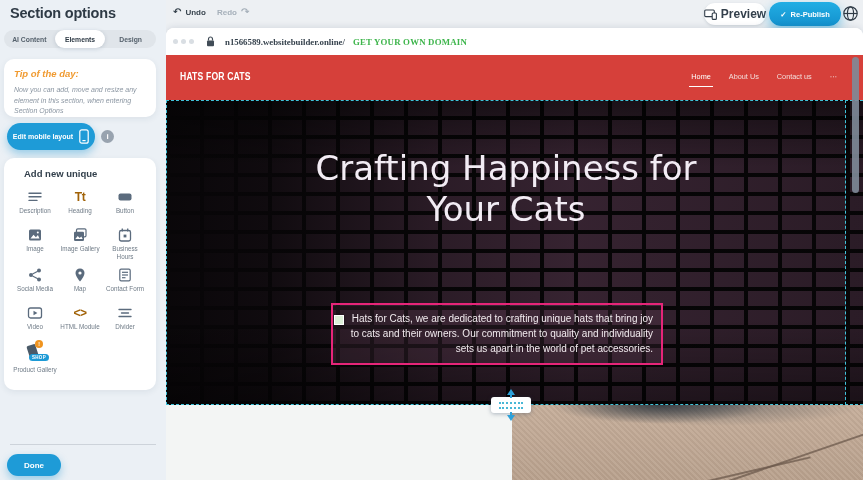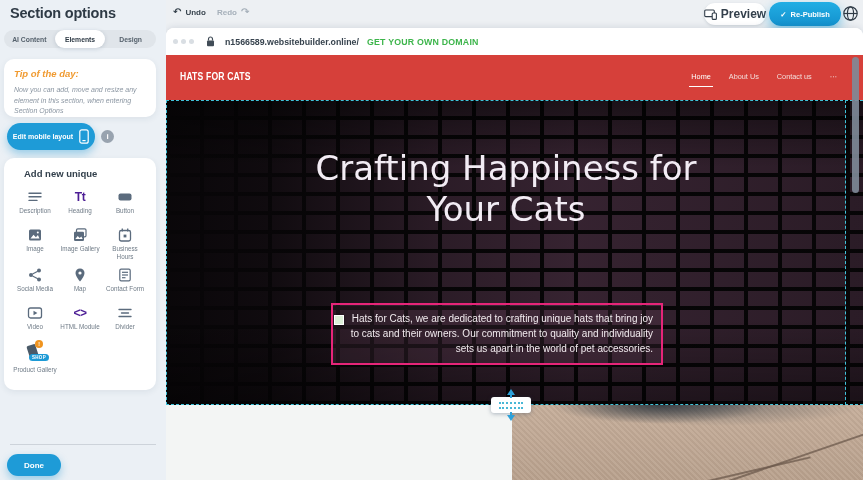--- a/index.html
+++ b/index.html
@@ -38,36 +38,36 @@
   #info-icon { position:absolute; left:101px; top:130px; width:13px; height:13px; border-radius:50%;
     background:#98a3af; color:#fff; font-size:8px; font-weight:bold; display:flex; align-items:center; justify-content:center; cursor:pointer; }
 
   #add-card { top:158px; height:232px; }
   #add-title { position:absolute; left:20px; top:10px; font-size:9.5px; font-weight:bold; color:#33404c; }
   #element-grid { position:absolute; left:9px; top:30px; width:136px; display:grid;
     grid-template-columns:repeat(3,44px); column-gap:1px; row-gap:6px; }
   .cell { display:flex; flex-direction:column; align-items:center; cursor:pointer; min-height:32px; }
   .cell .ic { height:17px; display:flex; align-items:center; justify-content:center; }
   .cell .lbl { margin-top:2px; font-size:6.3px; color:#6f7b87; text-align:center; line-height:1.2; }
-  .glyph-icon { font-size:12px; font-weight:bold; color:#4c1d95; line-height:12px; letter-spacing:-0.5px; }
+  .glyph-icon { font-size:12px; font-weight:bold; color:#a16207; line-height:12px; letter-spacing:-0.5px; }
   #product-gallery-cell .ic { height:22px; position:relative; width:30px; }
   .shop-badge { position:absolute; left:9px; top:12px; background:#1c9ad6; color:#fff; font-size:4.5px; font-weight:bold;
     padding:1px 3px; border-radius:4px; letter-spacing:.3px; }
   .prod-dot { position:absolute; left:15px; top:-2px; width:8px; height:8px; border-radius:50%; background:#f0941f;
     color:#fff; font-size:5px; font-weight:bold; display:flex; align-items:center; justify-content:center; }
 
   #sidebar-divider { position:absolute; left:10px; top:444px; width:146px; height:1px; background:#cdd3da; }
   #done-btn { position:absolute; left:7px; top:454px; width:54px; height:22px; border-radius:12px; background:#1e9bd7;
     color:#fff; font-size:8px; font-weight:bold; display:flex; align-items:center; justify-content:center;
     box-shadow:0 4px 9px rgba(30,150,210,.4); cursor:pointer; }
 
   
   #browser-frame { position:absolute; left:166px; top:28px; width:697px; height:452px; background:#fff;
     border-radius:8px 8px 0 0; overflow:hidden; box-shadow:0 -1px 6px rgba(40,60,90,.12); }
-  #addressbar { position:absolute; left:0; top:0; width:697px; height:27px; background:#fff; display:flex; align-items:center; }
+  #addressbar { position:absolute; left:0; top:0; width:697px; height:27px; background:#fff; display:flex; align-items:center;font-family:Liberation Serif, serif; }
   .dot { width:5px; height:5px; border-radius:50%; background:#d9dee3; margin-right:3px; }
   #dots { display:flex; margin-left:7px; }
   #url-text { margin-left:10px; font-size:8.8px; font-weight:600; color:#37434e; }
   #domain-link { margin-left:8px; font-size:8.8px; font-weight:bold; color:#3db54b; letter-spacing:.2px; cursor:pointer; }
   #lock-icon { margin-left:9px; display:flex; }
 
   #site-header { position:absolute; left:0; top:27px; width:697px; height:45px; background:#d6403a; }
   #site-logo { position:absolute; left:14px; top:15px; color:#fff; font-size:10.5px; font-weight:bold;
     transform:scaleX(.82) scaleY(1.12); transform-origin:left center; letter-spacing:.2px; white-space:nowrap; }
   #site-nav { position:absolute; right:26px; top:0; height:45px; display:flex; align-items:center; gap:18px; }

